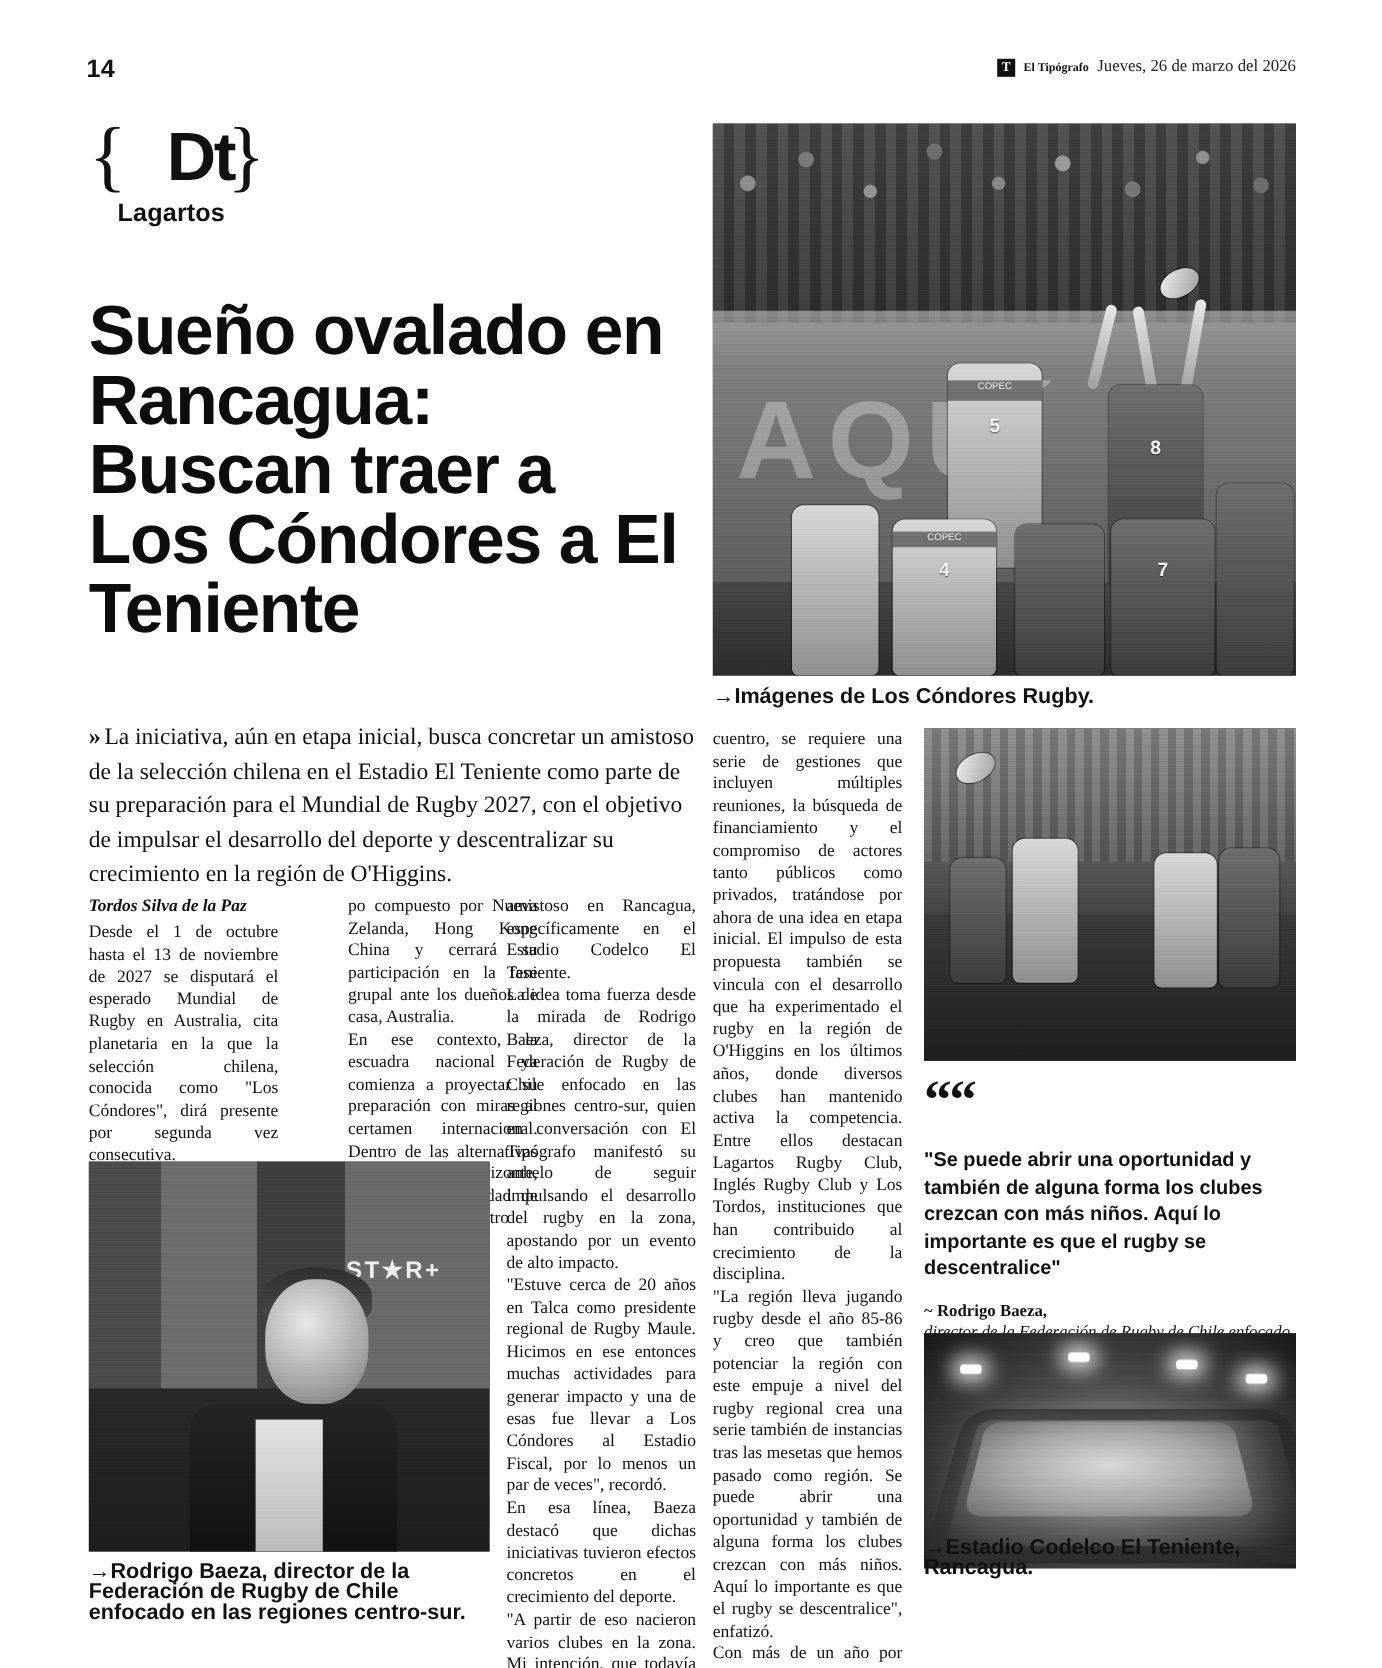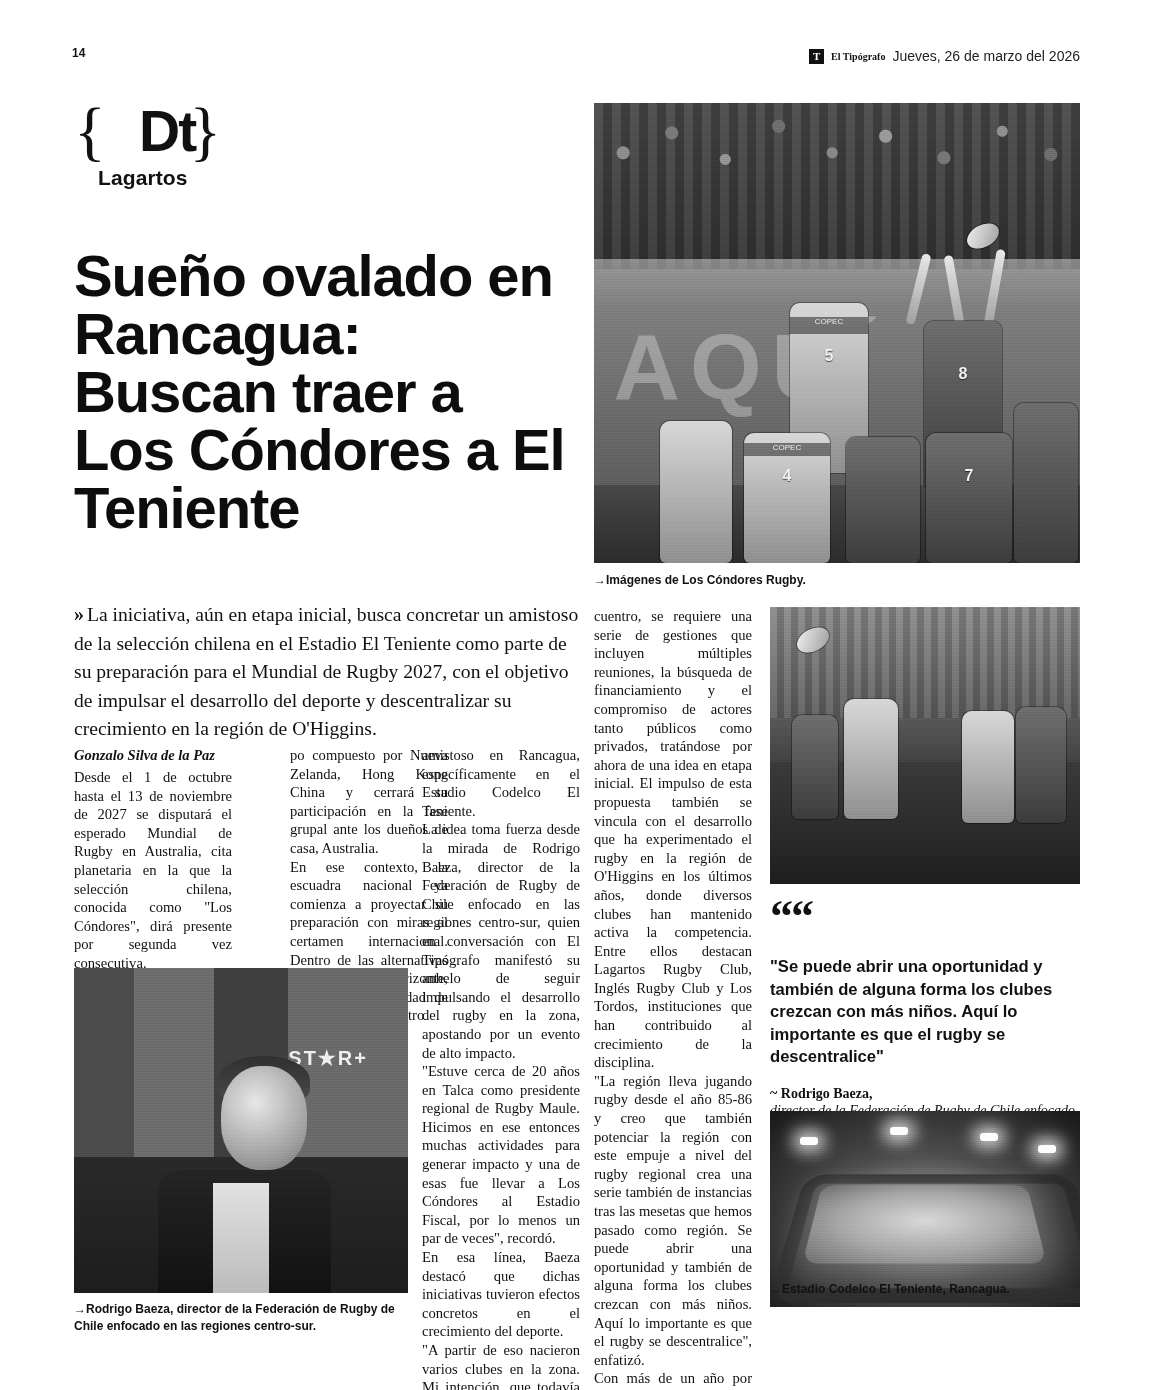--- a/index.html
+++ b/index.html
@@ -27,21 +27,21 @@
     position: absolute;
     left: 72px; top: 46px;
     width: 1008px;
     height: 30px;
   }
   .folio {
     position: absolute;
     left: 0; top: 0;
     font-family: "Liberation Sans", sans-serif;
     font-weight: bold;
-    font-size: 12px;
+    font-size: 21px;
     letter-spacing: .2px;
     color: #111;
   }
   .masthead-right {
     position: absolute;
     right: 0; top: 2px;
     display: flex;
     align-items: center;
     gap: 7px;
     font-size: 14.5px;
@@ -56,21 +56,21 @@
     line-height: 15px;
     text-align: center;
     display: inline-block;
   }
   .mast-name {
     font-family: "Liberation Serif", serif;
     font-weight: bold;
     font-size: 10px;
   }
   .mast-date {
-    font-family: Liberation Sans, sans-serif;
+    font-family: Liberation Serif, serif;
     font-size: 14px;
     color: #222;
   }
 
   
   .section-logo {
     position: absolute;
     left: 74px; top: 100px;
     width: 260px;
   }
@@ -170,21 +170,21 @@
   
   .photo {
     position: absolute;
     overflow: hidden;
     background: #2a2a2a;
   }
   .cap {
     position: absolute;
     font-family: "Liberation Sans", sans-serif;
     font-weight: bold;
-    font-size: 12px;
+    font-size: 18px;
     line-height: 17px;
     color: #111;
   }
 
   
   #photo-lineout { left: 594px; top: 103px; width: 486px; height: 460px; }
   #cap-lineout { left: 594px; top: 572px; width: 486px; }
 
   
   #photo-kick { left: 770px; top: 607px; width: 310px; height: 277px; }
@@ -429,21 +429,21 @@
     </div>
     <div class="section-name">Lagartos</div>
   </div>
 
   <h1 class="headline">Sueño ovalado en Rancagua: Buscan traer a Los Cóndores a El Teniente</h1>
 
   <div class="lead">
     <span class="quote-mark">»</span><span>La iniciativa, aún en etapa inicial, busca concretar un amistoso de la selección chilena en el Estadio El Teniente como parte de su preparación para el Mundial de Rugby 2027, con el objetivo de impulsar el desarrollo del deporte y descentralizar su crecimiento en la región de O'Higgins.</span>
   </div>
 
-  <div class="byline">Gonzalo Silva de la Paz</div>
+  <div class="byline">Tordos Silva de la Paz</div>
 
   <div class="col col1">
     <p style="white-space: pre-line;">Desde el 1 de octubre hasta el 13 de noviembre de 2027 se disputará el esperado Mundial de Rugby en Australia, cita planetaria en la que la selección chilena, conocida como "Los Cóndores", dirá presente por segunda vez consecutiva.
 En la instancia deportiva, el combinado nacional deberá enfrentar un exigente gru-</p>
   </div>
   <div class="col col2">
     <p style="white-space: pre-line;">po compuesto por Nueva Zelanda, Hong Kong China y cerrará su participación en la fase grupal ante los dueños de casa, Australia.
 En ese contexto, la escuadra nacional ya comienza a proyectar su preparación con miras al certamen internacional. Dentro de las alternativas que surgen en el horizonte, aparece la posibilidad de organizar un encuentro</p>
   </div>
   <div class="col col3">

